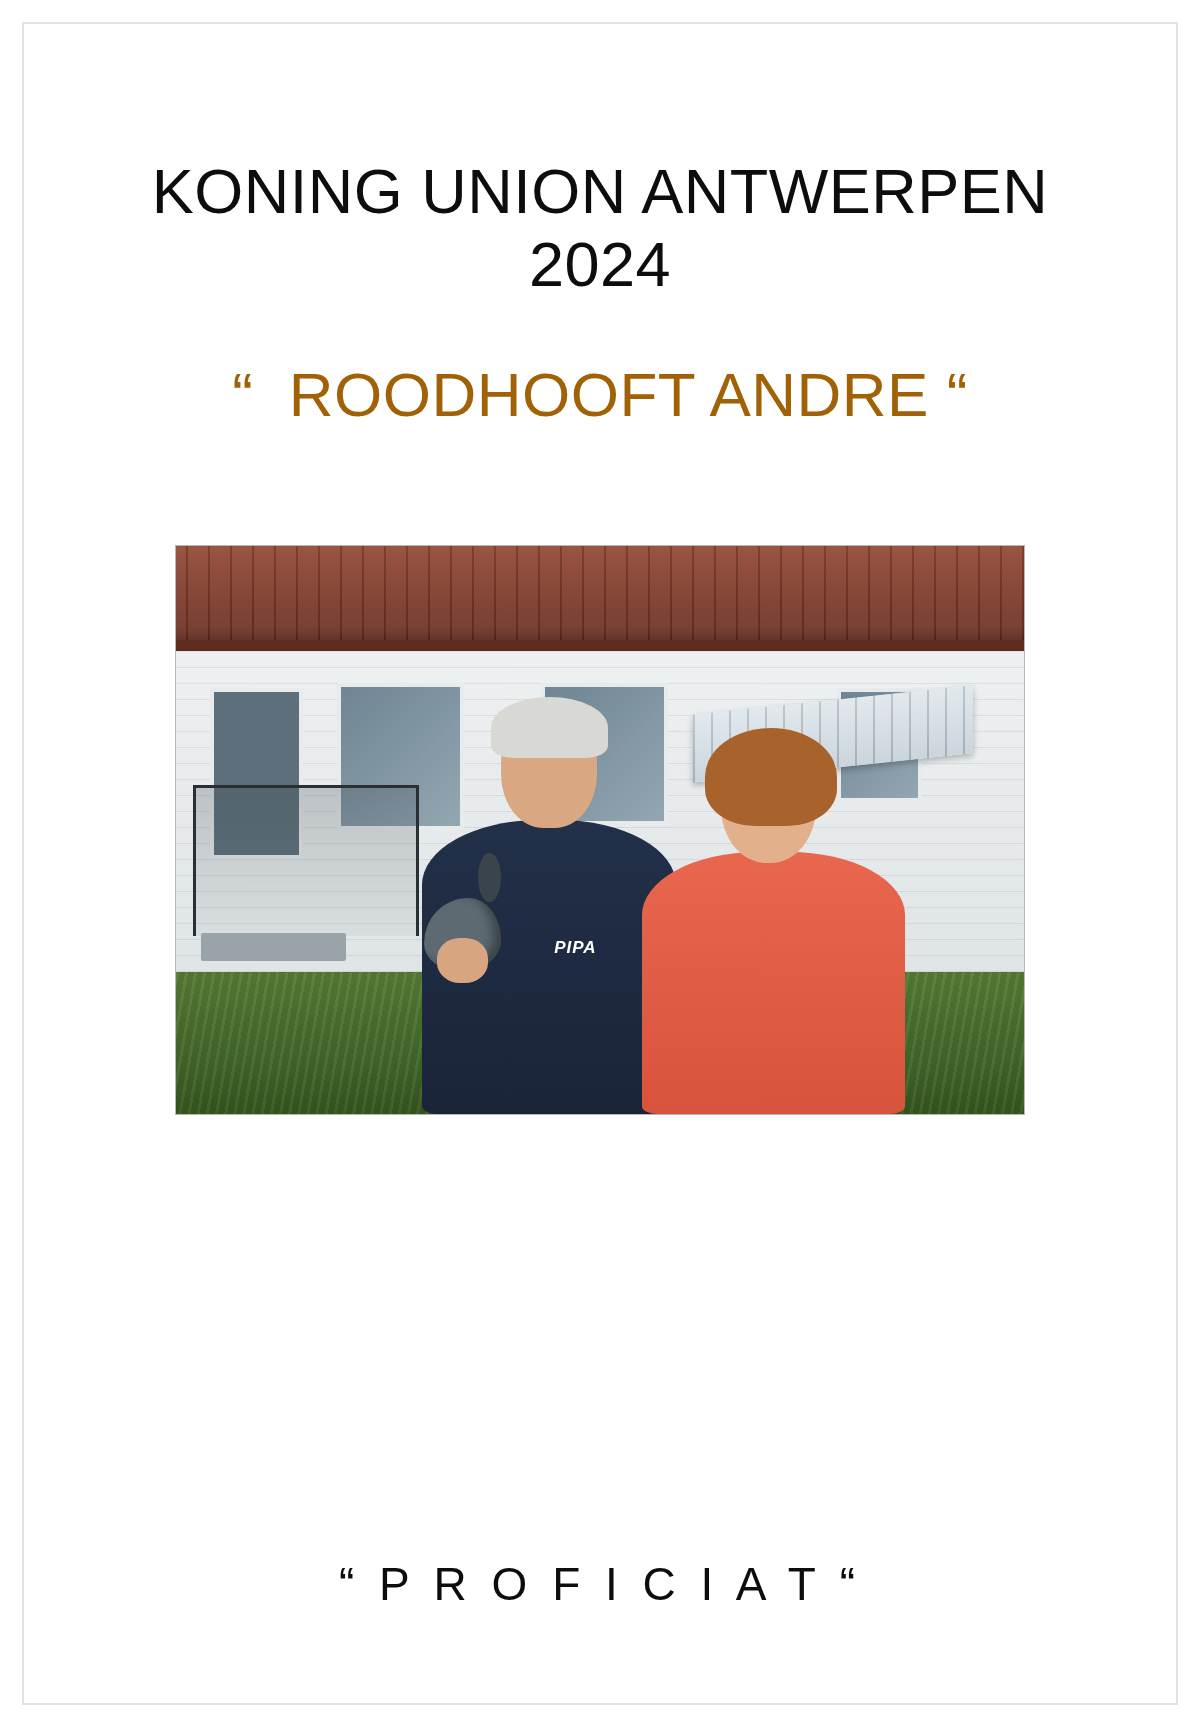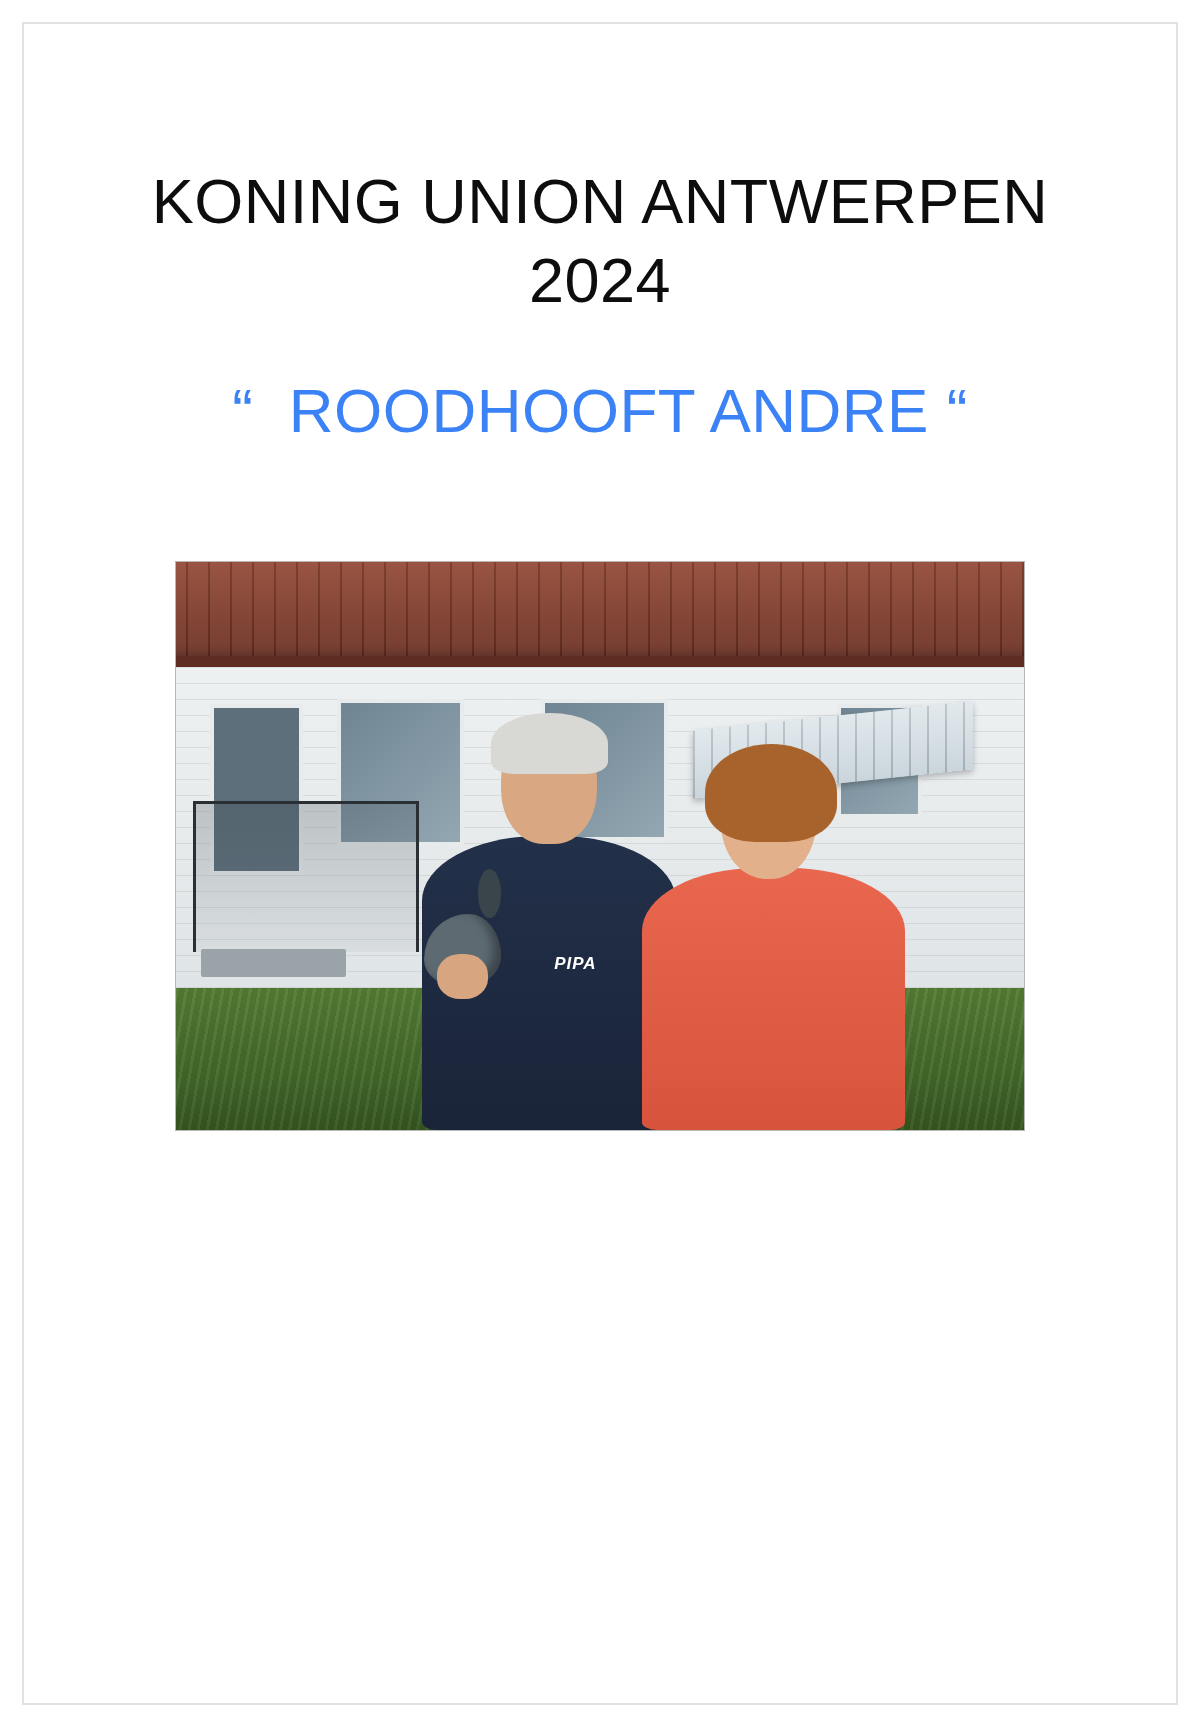--- a/index.html
+++ b/index.html
@@ -26,45 +26,45 @@
     top: 22px;
     width: 1156px;
     height: 1683px;
     border: 2px solid #e2e2e2;
     box-sizing: border-box;
     pointer-events: none;
   }
   .content {
     position: relative;
     z-index: 2;
-    padding: 16px 70px;
+    padding: 6px 70px;
     box-sizing: border-box;
   }
   .title-block {
     padding-top: 150px;
     text-align: center;
   }
   .title-line {
     font-size: 63px;
     line-height: 1.12;
     font-weight: 400;
     letter-spacing: 0.5px;
     color: #0d0d0d;
     white-space: pre;
   }
   .title-line.second {
-    margin-top: 8px;
+    margin-top: 2px;
   }
   .subtitle-line {
     margin-top: 62px;
     font-size: 62px;
     line-height: 1.1;
     font-weight: 400;
     letter-spacing: 0.5px;
-    color: #3b82f6;
+    color: #a16207;
     white-space: pre;
   }
   .photo-wrap {
     margin-top: 116px;
     display: flex;
     justify-content: center;
   }
   .photo {
     position: relative;
     width: 848px;
@@ -290,14 +290,17 @@
           <div class="woman-head">
             <div class="glasses"></div>
           </div>
           <div class="woman-hair"></div>
         </div>
       </div>
     </div>
 
   </div>
 
+  <div class="footer">
+    <div class="footer-text">“ P R O F I C I A T “</div>
+  </div>
 
 </div>
 
 </body></html>

